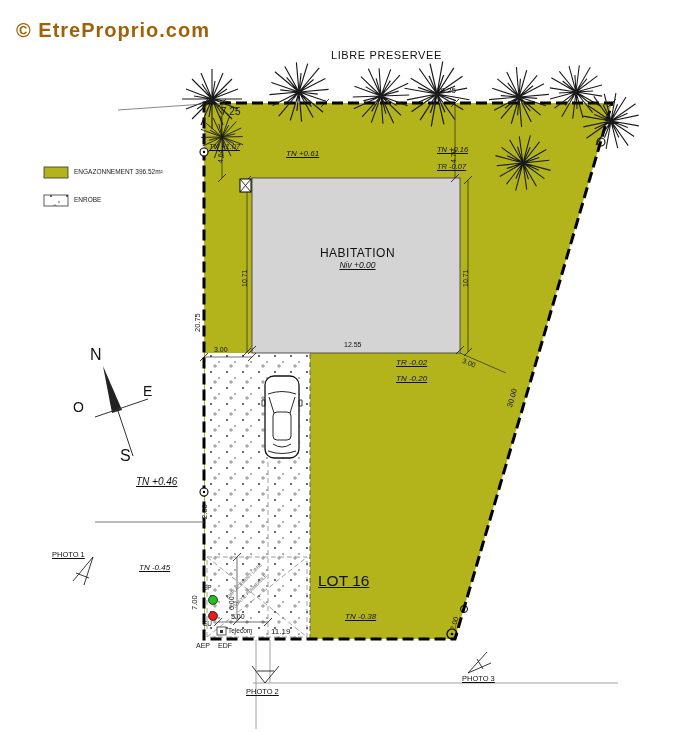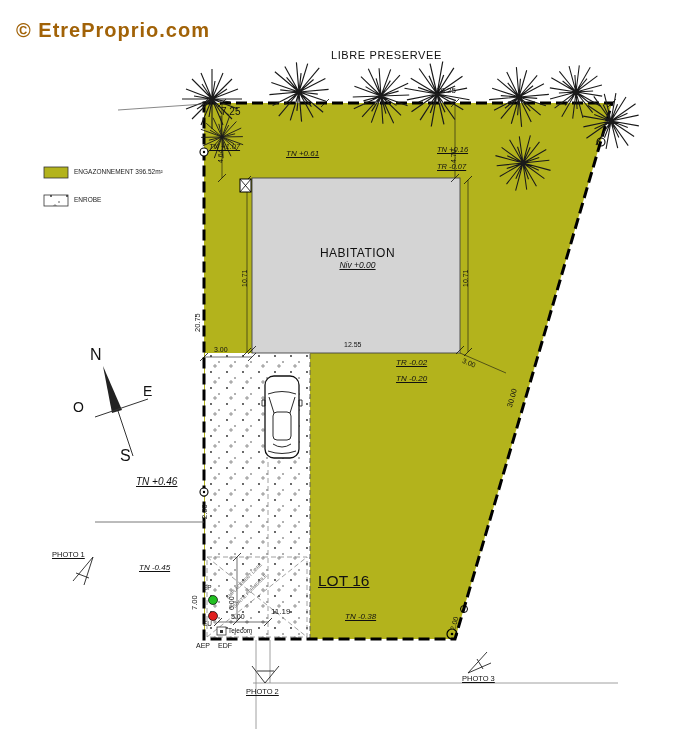--- a/index.html
+++ b/index.html
@@ -170,21 +170,21 @@
   <div class="lbl" style="left:203px;top:621px;font-size:6.5px;">EU</div>
   <div class="lbl r90" style="left:228px;top:610px;font-size:7px;">6.00</div>
   <div class="lbl" style="left:231px;top:613px;font-size:7px;">5.00</div>
   <div class="lbl" style="left:228px;top:628px;font-size:6.5px;">Telecom</div>
   <div class="lbl" style="left:196px;top:642px;font-size:7px;">AEP</div>
   <div class="lbl" style="left:218px;top:642px;font-size:7px;">EDF</div>
 
   <div class="lbl r45" style="left:226px;top:597px;font-size:4.5px;color:#555;">EMPLACEMENT LIBRE</div>
   <div class="lbl r45" style="left:233px;top:606px;font-size:4.5px;color:#555;">SORTIE PERMEABLE</div>
 
-  <div class="lbl" style="left:271px;top:608px;font-size:8px;">11.19</div>
+  <div class="lbl" style="left:271px;top:628px;font-size:8px;">11.19</div>
   <div class="lbl u" style="left:318px;top:573px;font-size:15.5px;">LOT 16</div>
   <div class="lbl u i" style="left:345px;top:613px;font-size:8px;">TN -0.38</div>
   <div class="lbl r74" style="left:449px;top:629px;font-size:7px;">2.00</div>
 
   <div class="lbl u" style="left:246px;top:688px;font-size:7.5px;">PHOTO 2</div>
   <div class="lbl u" style="left:462px;top:675px;font-size:7.5px;">PHOTO 3</div>
 
 </div>
 
 </body></html>

